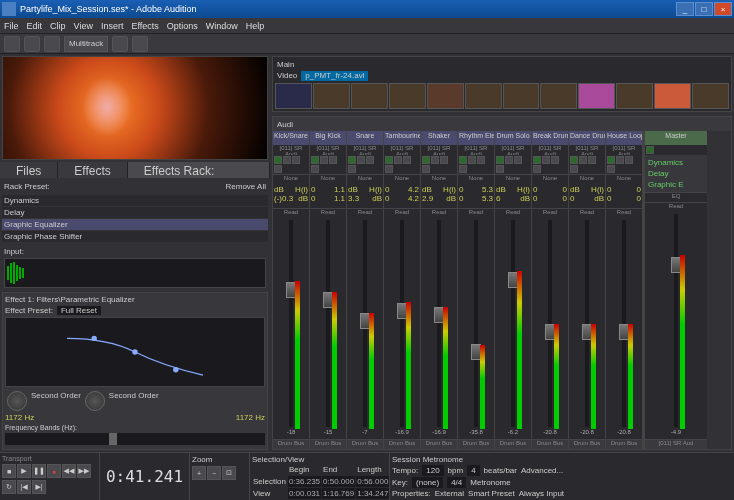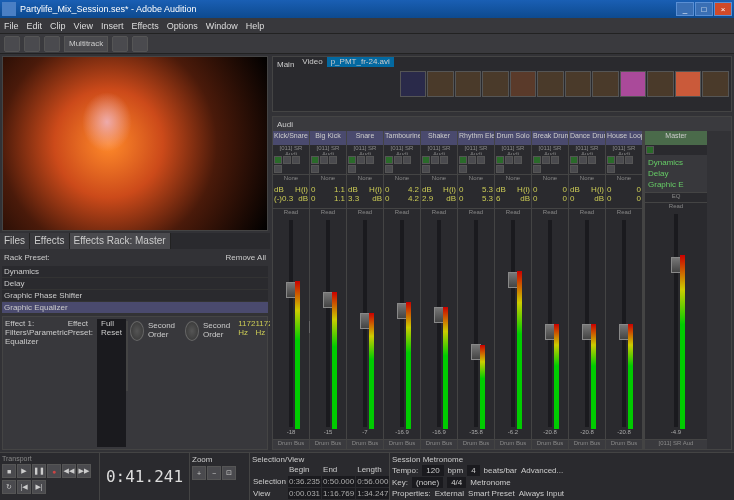--- a/index.html
+++ b/index.html
@@ -15,39 +15,39 @@
 .toolbar{height:20px;background:#3a3a3e;display:flex;align-items:center;padding:0 4px;gap:4px;border-bottom:1px solid #222}
 .tbtn{width:16px;height:16px;background:#4a4a4e;border:1px solid #555;border-radius:2px}
 .tdrop{height:16px;background:#4a4a4e;border:1px solid #555;padding:0 4px;display:flex;align-items:center;font-size:8px}
 .ws-drop{margin-left:auto;display:flex;gap:2px}
 .main{display:flex;height:398px}
 .left-col{width:270px;display:flex;flex-direction:column;background:#323236}
 .video{height:175px;background:#000;margin:2px;border:1px solid #444;position:relative;overflow:hidden}
 .video-img{width:100%;height:100%;background:radial-gradient(circle at 40% 50%,#ff8a2a 0%,#cc4a1a 30%,#4a1a0a 60%,#000 100%);position:relative}
 .video-img::before{content:"";position:absolute;top:20%;left:30%;width:50px;height:60px;background:radial-gradient(ellipse,#eaa 0%,transparent 70%);border-radius:50% 50% 40% 40%}
 .panel-tabs{display:flex;background:#2a2a2e;height:16px}
-.ptab{padding:2px 4px;background:#3a3a3e;border-right:1px solid #222;font-size:10px}
+.ptab{padding:2px 16px;background:#3a3a3e;border-right:1px solid #222;font-size:12px}
 .ptab.active{background:#4a4a4e}
 .fx-panel{flex:1;background:#323236;padding:2px;display:flex;flex-direction:column}
 .fx-header{display:flex;justify-content:space-between;padding:2px;font-size:8px}
 .fx-list{background:#2a2a2e;margin:2px 0}
 .fx-item{padding:1px 2px;font-size:8px;border-bottom:1px solid #333}
 .fx-item.sel{background:#4a4a6e}
-.eq-panel{flex:1;display:flex;border:1px solid #444;background:#38383c;padding:2px}
+.eq-panel{flex:1;display:flex;flex-direction:column;border:1px solid #444;background:#38383c;padding:2px}
 .eq-title{font-size:8px;margin-bottom:2px}
 .eq-graph{height:70px;background:#1a1a1e;border:1px solid #444;position:relative;margin:2px 0}
 .eq-curve{position:absolute;top:0;left:0;width:100%;height:100%}
 .eq-ctrls{display:flex;gap:4px;padding:2px;font-size:7px}
 .knob{width:20px;height:20px;border-radius:50%;background:radial-gradient(#555,#333);border:1px solid #666}
 .freq-bands{margin-top:2px;font-size:7px}
 .input-section{padding:2px}
 .input-meter{height:30px;background:#1a1a1e;border:1px solid #444;margin:2px 0;display:flex;align-items:center;padding:2px;gap:1px}
 .meter-bar{width:2px;background:#0a0}
 .right-col{flex:1;display:flex;flex-direction:column;background:#323236}
-.timeline-panel{height:56px;background:#2a2a2e;margin:2px;border:1px solid #444;display:flex;flex-direction:row}
+.timeline-panel{height:56px;background:#2a2a2e;margin:2px;border:1px solid #444;display:flex;flex-direction:column}
 .tl-header{height:14px;display:flex;align-items:center;padding:0 4px;font-size:8px}
 .tl-thumbs{flex:1;display:flex;padding:2px;gap:1px;align-items:center}
 .thumb{flex:1;height:26px;background:#4a3a2a;border:1px solid #555}
 .thumb:nth-child(1){background:#2a2a4a}
 .thumb:nth-child(5){background:#5a3a2a}
 .thumb:nth-child(9){background:#aa4a9a}
 .thumb:nth-child(11){background:#ca5a3a}
 .mixer{flex:1;background:#323236;margin:2px;border:1px solid #444;display:flex;flex-direction:column;overflow:hidden}
 .mixer-header{height:14px;background:#3a3a3e;display:flex;align-items:center;padding:0 4px;font-size:8px}
 .tracks{flex:1;display:flex;overflow-x:auto}
@@ -132,44 +132,55 @@
         <div class="ptab active">Effects Rack: Master</div>
       </div>
     <div class="fx-panel">
       <div class="fx-header">
         <span>Rack Preset:</span>
         <span>Remove All</span>
       </div>
       <div class="fx-list" id="fxlist">
           <div class="fx-item">Dynamics</div>
           <div class="fx-item">Delay</div>
+          <div class="fx-item sel">Graphic Equalizer</div>
           <div class="fx-item">Graphic Phase Shifter</div>
-          <div class="fx-item sel">Graphic Equalizer</div>
-        </div>
+        </div>
+      <div class="input-section">
+        <span>Input:</span>
+        <div class="input-meter">
+          <div class="meter-bar" style="height:60%"></div>
+            <div class="meter-bar" style="height:80%"></div>
+          <div class="meter-bar" style="height:90%"></div>
+            <div class="meter-bar" style="height:70%"></div>
+          <div class="meter-bar" style="height:50%"></div>
+            <div class="meter-bar" style="height:40%"></div>
+        </div>
+      </div>
       <div class="eq-panel">
         <div class="eq-title">Effect 1: Filters\Parametric Equalizer</div>
         <div style="display:flex;gap:4px;font-size:7px">
           <span>Effect Preset:</span>
           <span style="background:#1a1a1e;padding:0 4px">Full Reset</span>
         </div>
         <div class="eq-graph">
           <svg class="eq-curve" viewBox="0 0 100 50">
               <path d="M0,15 Q30,15 50,25 Q70,35 100,42" stroke="#8af" fill="none" stroke-width="1"></path>
               <circle cx="20" cy="15" r="2" fill="#8af"></circle>
               <circle cx="50" cy="25" r="2" fill="#8af"></circle>
               <circle cx="80" cy="38" r="2" fill="#8af"></circle>
             </svg>
         </div>
         <div class="eq-ctrls">
           <div class="knob"></div>
           <span>Second Order</span>
           <div class="knob"></div>
           <span>Second Order</span>
         </div>
-        <div style="display:flex;font-size:6px">
+        <div style="display:flex;justify-content:space-between;font-size:6px">
           <span style="color:#cc5">1172 Hz</span>
           <span style="color:#cc5">1172 Hz</span>
         </div>
         <div class="freq-bands">Frequency Bands (Hz):</div>
         <div style="height:12px;background:#1a1a1e;margin:2px 0;position:relative">
           <div style="position:absolute;width:8px;height:100%;background:#666;left:40%"></div>
         </div>
       </div>
     </div>
   </div>

